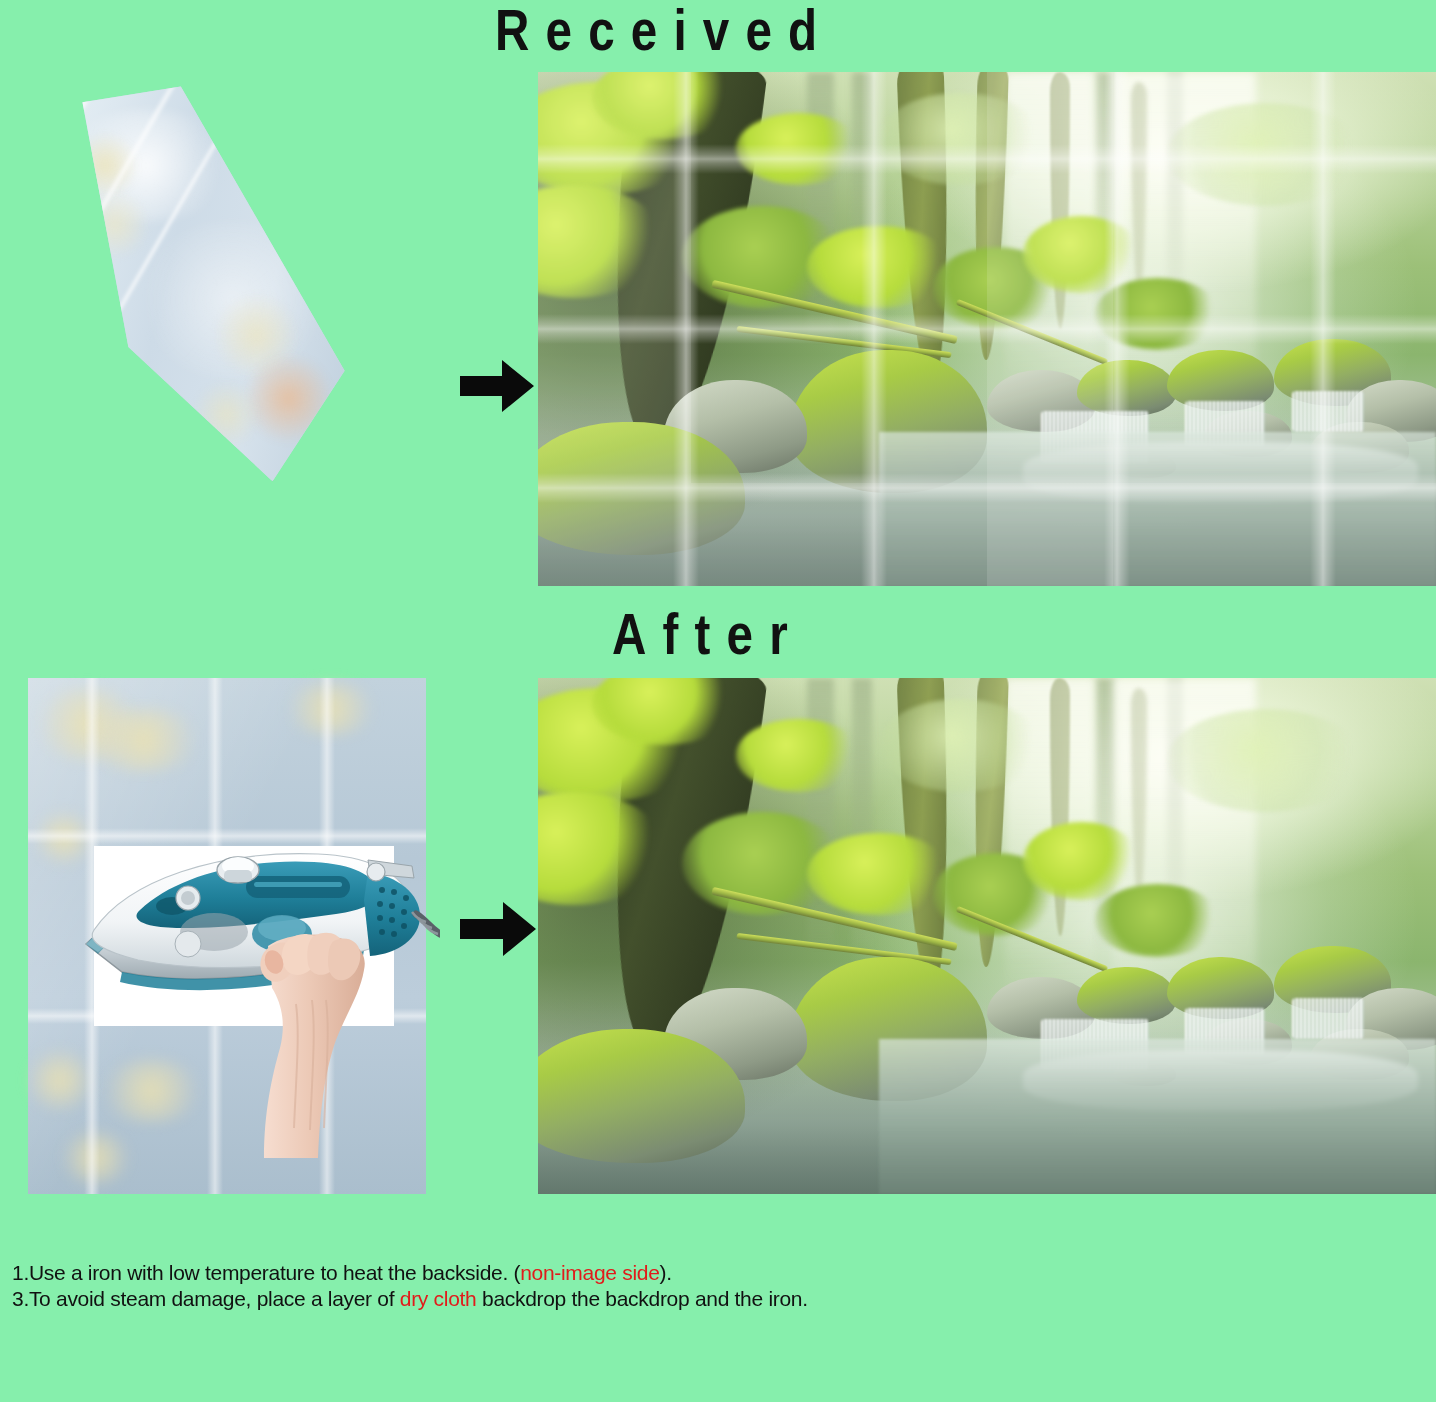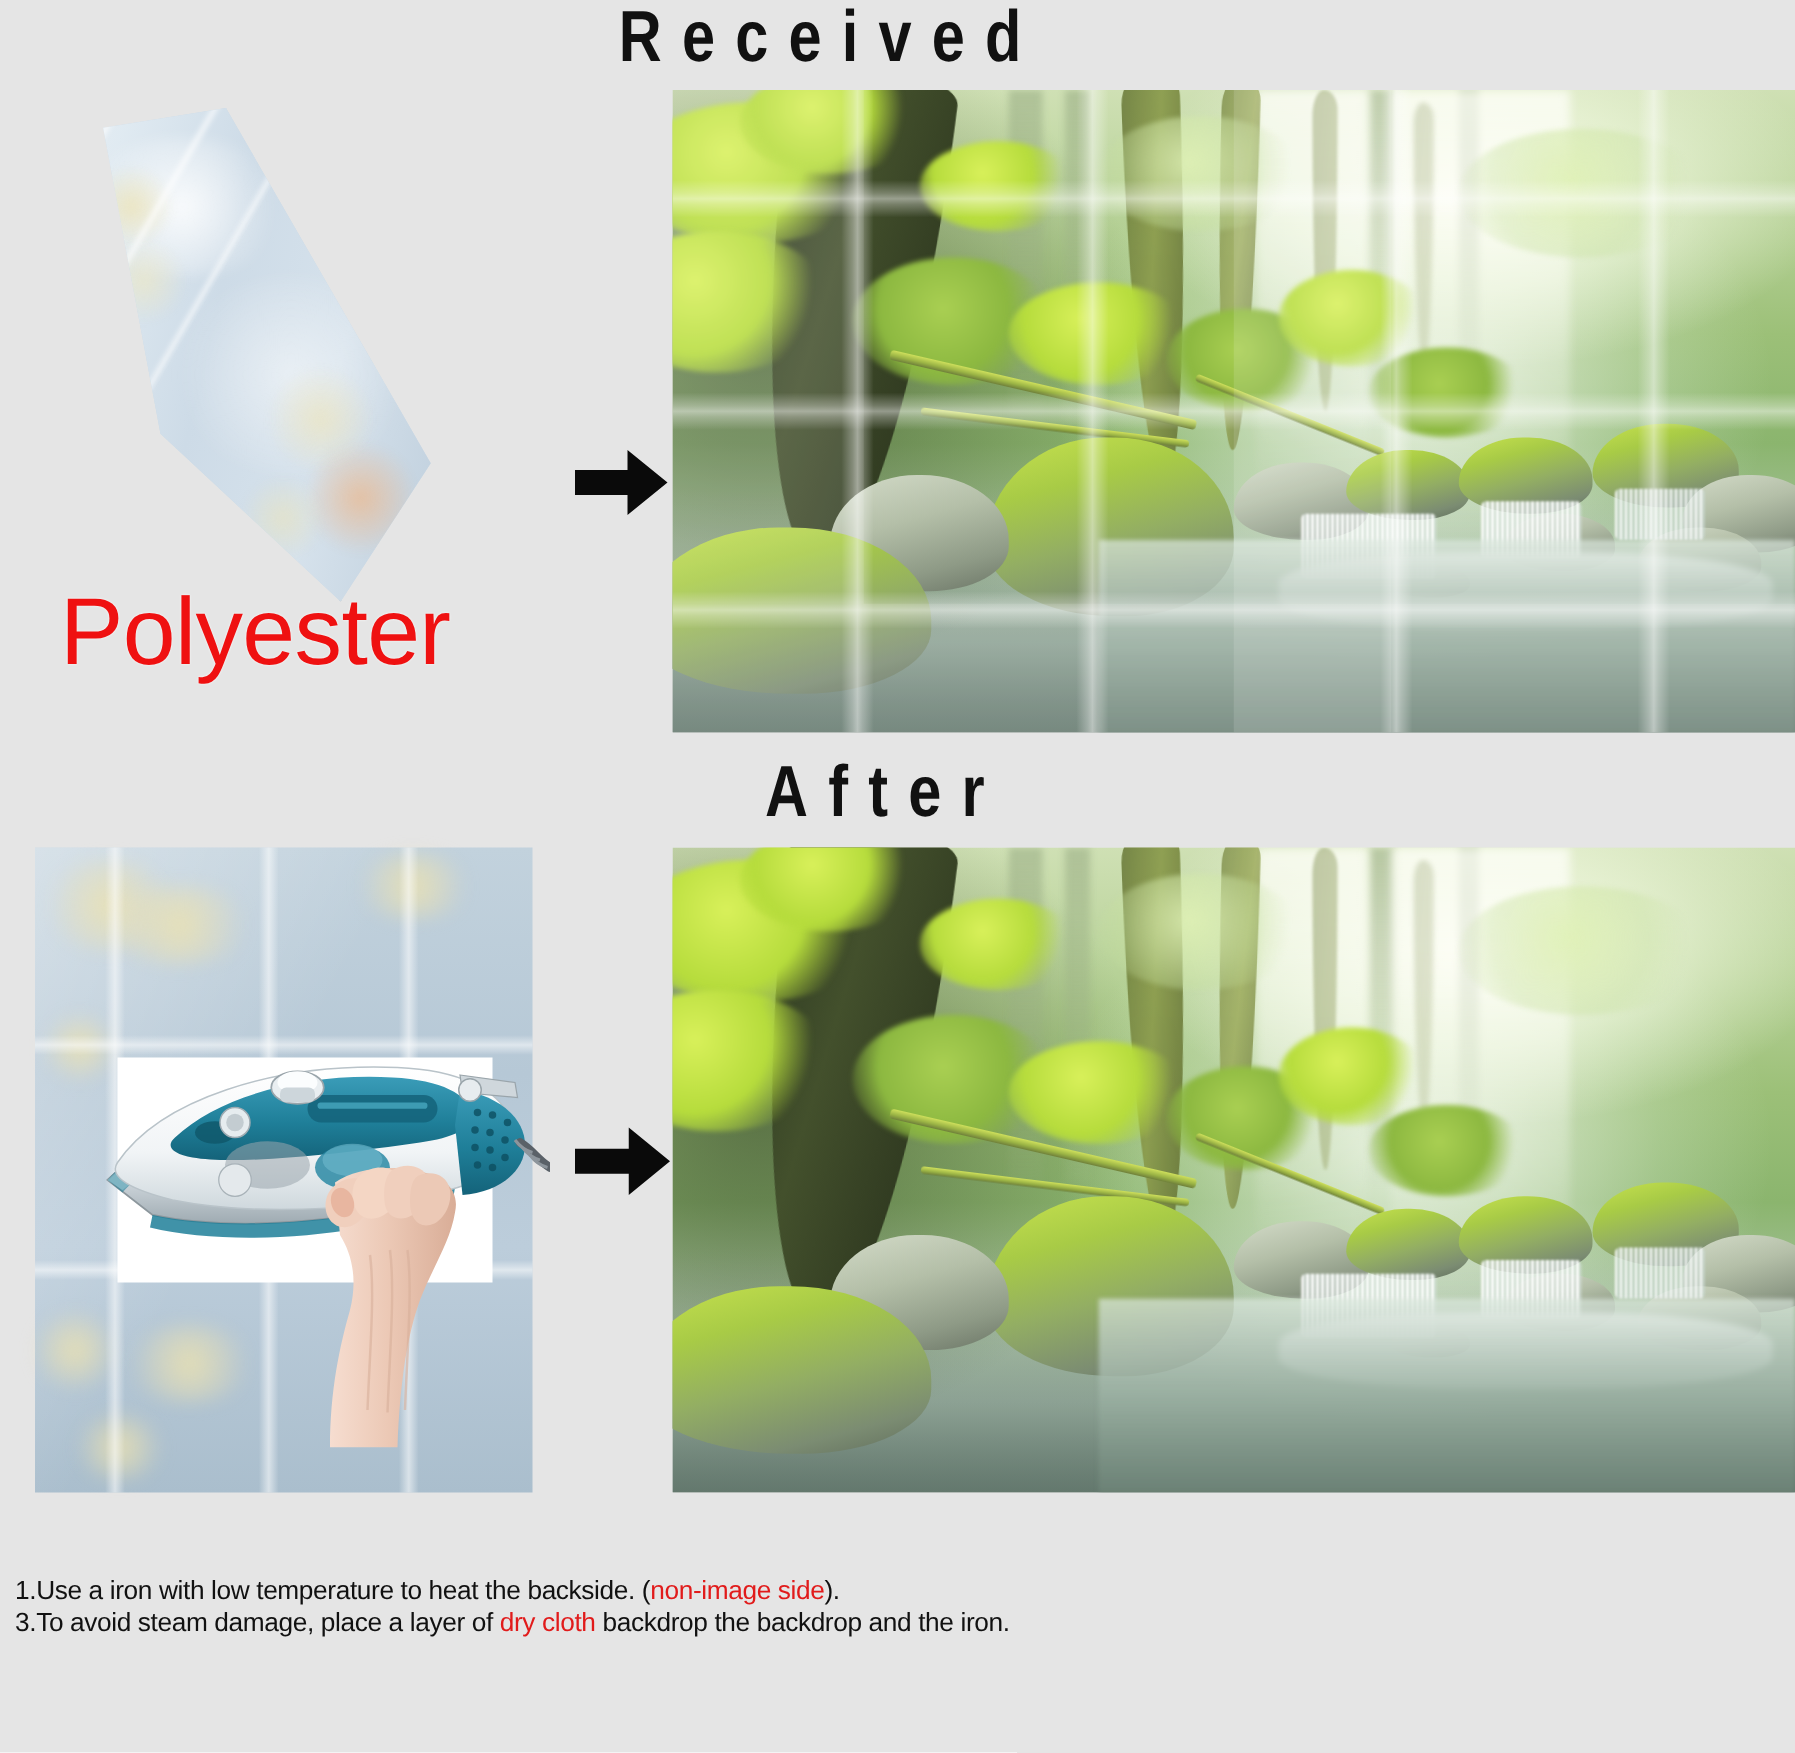--- a/index.html
+++ b/index.html
@@ -7,21 +7,21 @@
     width: 1436px;
     height: 1402px;
     background: #ffffff;
     font-family: "Liberation Sans", sans-serif;
     overflow: hidden;
   }
   .page {
     position: relative;
     width: 1436px;
     height: 1402px;
-    background: #e5e5e5;
+    background: #86efac;
   }
 
   
   .section-heading {
     position: absolute;
     font-family: "Liberation Sans Narrow", "Liberation Sans", sans-serif;
     font-weight: bold;
     color: #111111;
     letter-spacing: 0.34em;
     white-space: nowrap;
@@ -235,21 +235,20 @@
       <div class="fabric-print" style="left:8%;top:12%;width:22%;height:16%;background:radial-gradient(circle,rgba(236,224,170,.9),rgba(236,224,170,0) 70%);"></div>
       <div class="fabric-print" style="left:12%;top:26%;width:20%;height:18%;background:radial-gradient(circle,rgba(240,232,190,.8),rgba(240,232,190,0) 70%);"></div>
       <div class="fabric-print" style="left:52%;top:52%;width:26%;height:22%;background:radial-gradient(circle,rgba(238,226,175,.75),rgba(238,226,175,0) 70%);"></div>
       <div class="fabric-print" style="left:62%;top:66%;width:26%;height:26%;background:radial-gradient(circle,rgba(243,176,120,.8),rgba(243,176,120,0) 68%);"></div>
       <div class="fabric-print" style="left:46%;top:74%;width:20%;height:18%;background:radial-gradient(circle,rgba(237,228,180,.7),rgba(237,228,180,0) 70%);"></div>
       <div class="fabric-crease" style="left:18%;top:-6%;width:9px;height:112%;transform:rotate(30deg);transform-origin:top left;"></div>
       <div class="fabric-crease" style="left:42%;top:-6%;width:8px;height:112%;transform:rotate(30deg);transform-origin:top left;"></div>
       <div class="fabric-crease" style="left:64%;top:-4%;width:7px;height:110%;transform:rotate(30deg);transform-origin:top left;"></div>
     </div>
   </div>
-  <div id="polyester-label">Polyester</div>
 
   <div class="arrow" style="left:458px; top:356px; width:78px; height:60px;">
     <svg width="78" height="60" viewBox="0 0 78 60" aria-hidden="true">
       <polygon points="2,20 44,20 44,4 76,30 44,56 44,40 2,40" fill="#0a0a0a"></polygon>
     </svg>
   </div>
 
   <div class="photo" id="photo-received" style="left:538px; top:72px; width:898px; height:514px;">
     <div class="forest">
       <div class="trunk-far" style="left:30%; width:3%;"></div>

